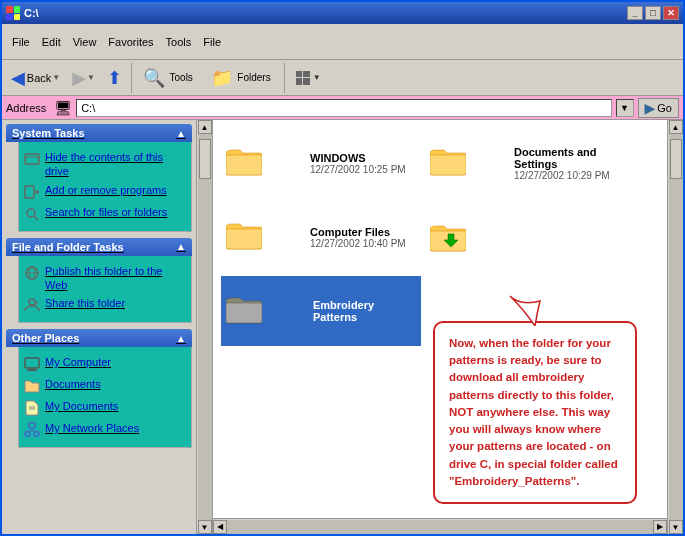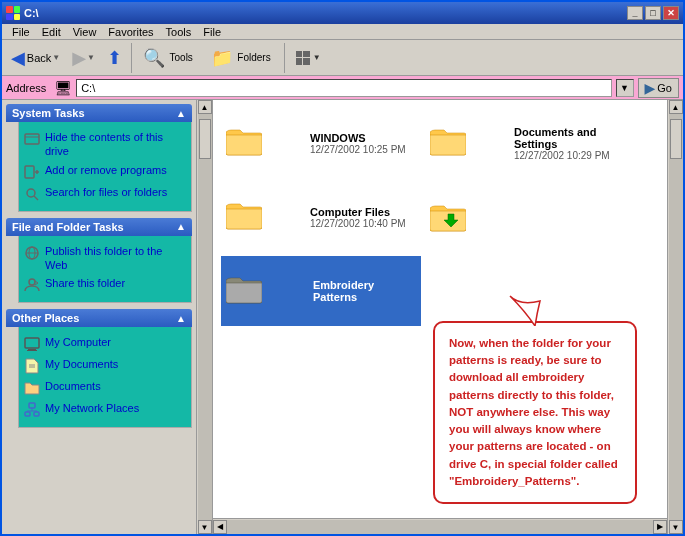--- a/index.html
+++ b/index.html
@@ -47,21 +47,21 @@
       border: 1px solid #888;
       font-size: 9px;
       display: flex;
       align-items: center;
       justify-content: center;
       cursor: pointer;
       color: black;
     }
     .menu-bar {
       background: #d4d0c8;
-      height: 16px;
+      height: 36px;
       display: flex;
       align-items: center;
       padding: 0 4px;
       border-bottom: 1px solid #999;
       flex-shrink: 0;
     }
     .menu-item {
       padding: 2px 6px;
       font-size: 11px;
       cursor: pointer;
@@ -155,20 +155,21 @@
       flex: 1;
       overflow: hidden;
     }
     .left-panel {
       width: 195px;
       min-width: 195px;
       background: #d4d0c8;
       border-right: 1px solid #999;
       overflow-y: auto;
       padding: 4px;
+      text-decoration: underline;
     }
     .scrollbar-v {
       width: 16px;
       background: #d4d0c8;
       border-left: 1px solid #999;
       display: flex;
       flex-direction: column;
       align-items: center;
     }
     .scroll-arrow {
@@ -515,34 +516,34 @@
                   <rect x="1" y="2" width="14" height="10" rx="1" fill="none" stroke="#555" stroke-width="1.5"></rect>
                   <rect x="4" y="13" width="8" height="1.5" fill="#555"></rect>
                   <line x1="3" y1="14.5" x2="13" y2="14.5" stroke="#555" stroke-width="1"></line>
                 </svg>
             </div>
             <span class="task-item-text">My Computer</span>
           </div>
           <div class="task-item">
             <div class="task-item-icon">
               <svg width="16" height="16" viewBox="0 0 16 16">
+                  <path d="M1 3h5l2 2h7v9H1z" fill="#ffd080" stroke="#888" stroke-width="1"></path>
+                </svg>
+            </div>
+            <span class="task-item-text">Documents</span>
+          </div>
+          <div class="task-item">
+            <div class="task-item-icon">
+              <svg width="16" height="16" viewBox="0 0 16 16">
                   <path d="M2 1h8l4 4v10H2z" fill="#f5f5aa" stroke="#888" stroke-width="1"></path>
                   <line x1="5" y1="7" x2="11" y2="7" stroke="#888" stroke-width="1"></line>
                   <line x1="5" y1="9" x2="11" y2="9" stroke="#888" stroke-width="1"></line>
                 </svg>
             </div>
             <span class="task-item-text">My Documents</span>
-          </div>
-          <div class="task-item">
-            <div class="task-item-icon">
-              <svg width="16" height="16" viewBox="0 0 16 16">
-                  <path d="M1 3h5l2 2h7v9H1z" fill="#ffd080" stroke="#888" stroke-width="1"></path>
-                </svg>
-            </div>
-            <span class="task-item-text">Documents</span>
           </div>
           <div class="task-item">
             <div class="task-item-icon">
               <svg width="16" height="16" viewBox="0 0 16 16">
                   <rect x="5" y="1" width="6" height="5" rx="1" fill="none" stroke="#4466cc" stroke-width="1.5"></rect>
                   <rect x="1" y="10" width="5" height="4" rx="1" fill="none" stroke="#4466cc" stroke-width="1.5"></rect>
                   <rect x="10" y="10" width="5" height="4" rx="1" fill="none" stroke="#4466cc" stroke-width="1.5"></rect>
                   <line x1="8" y1="6" x2="8" y2="9" stroke="#4466cc" stroke-width="1"></line>
                   <line x1="3" y1="9" x2="13" y2="9" stroke="#4466cc" stroke-width="1"></line>
                   <line x1="3" y1="9" x2="3" y2="10" stroke="#4466cc" stroke-width="1"></line>

